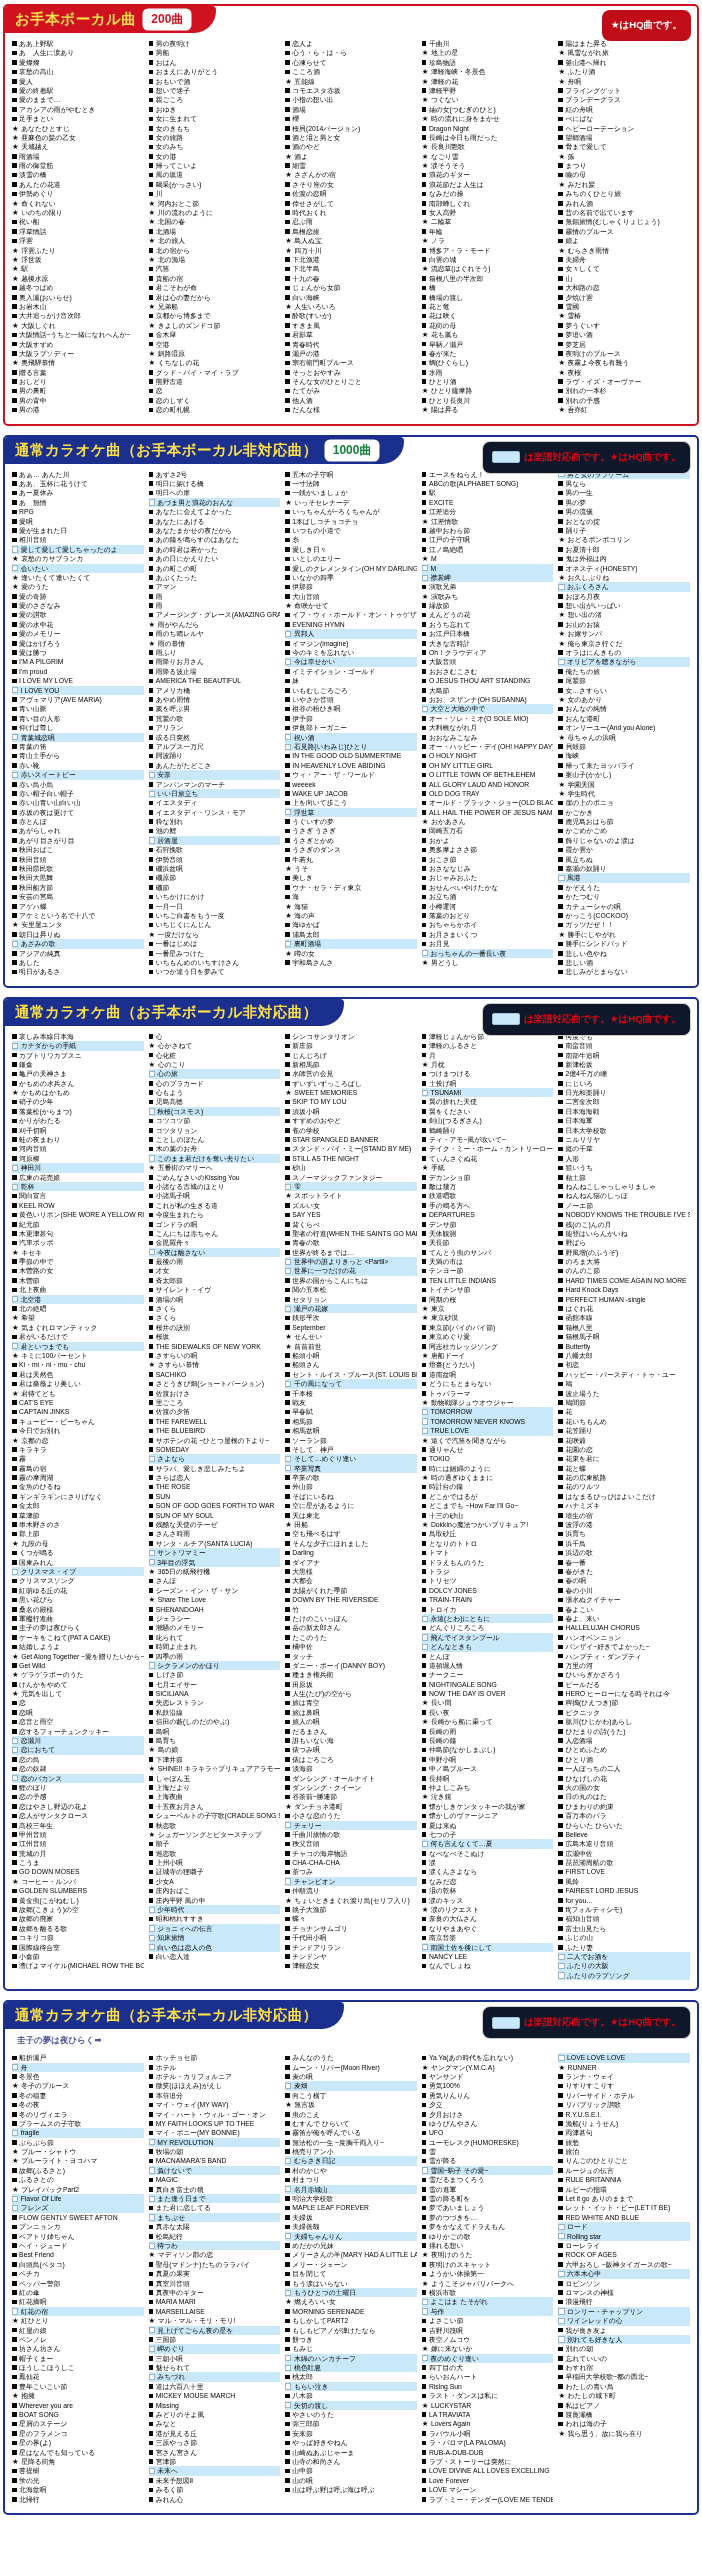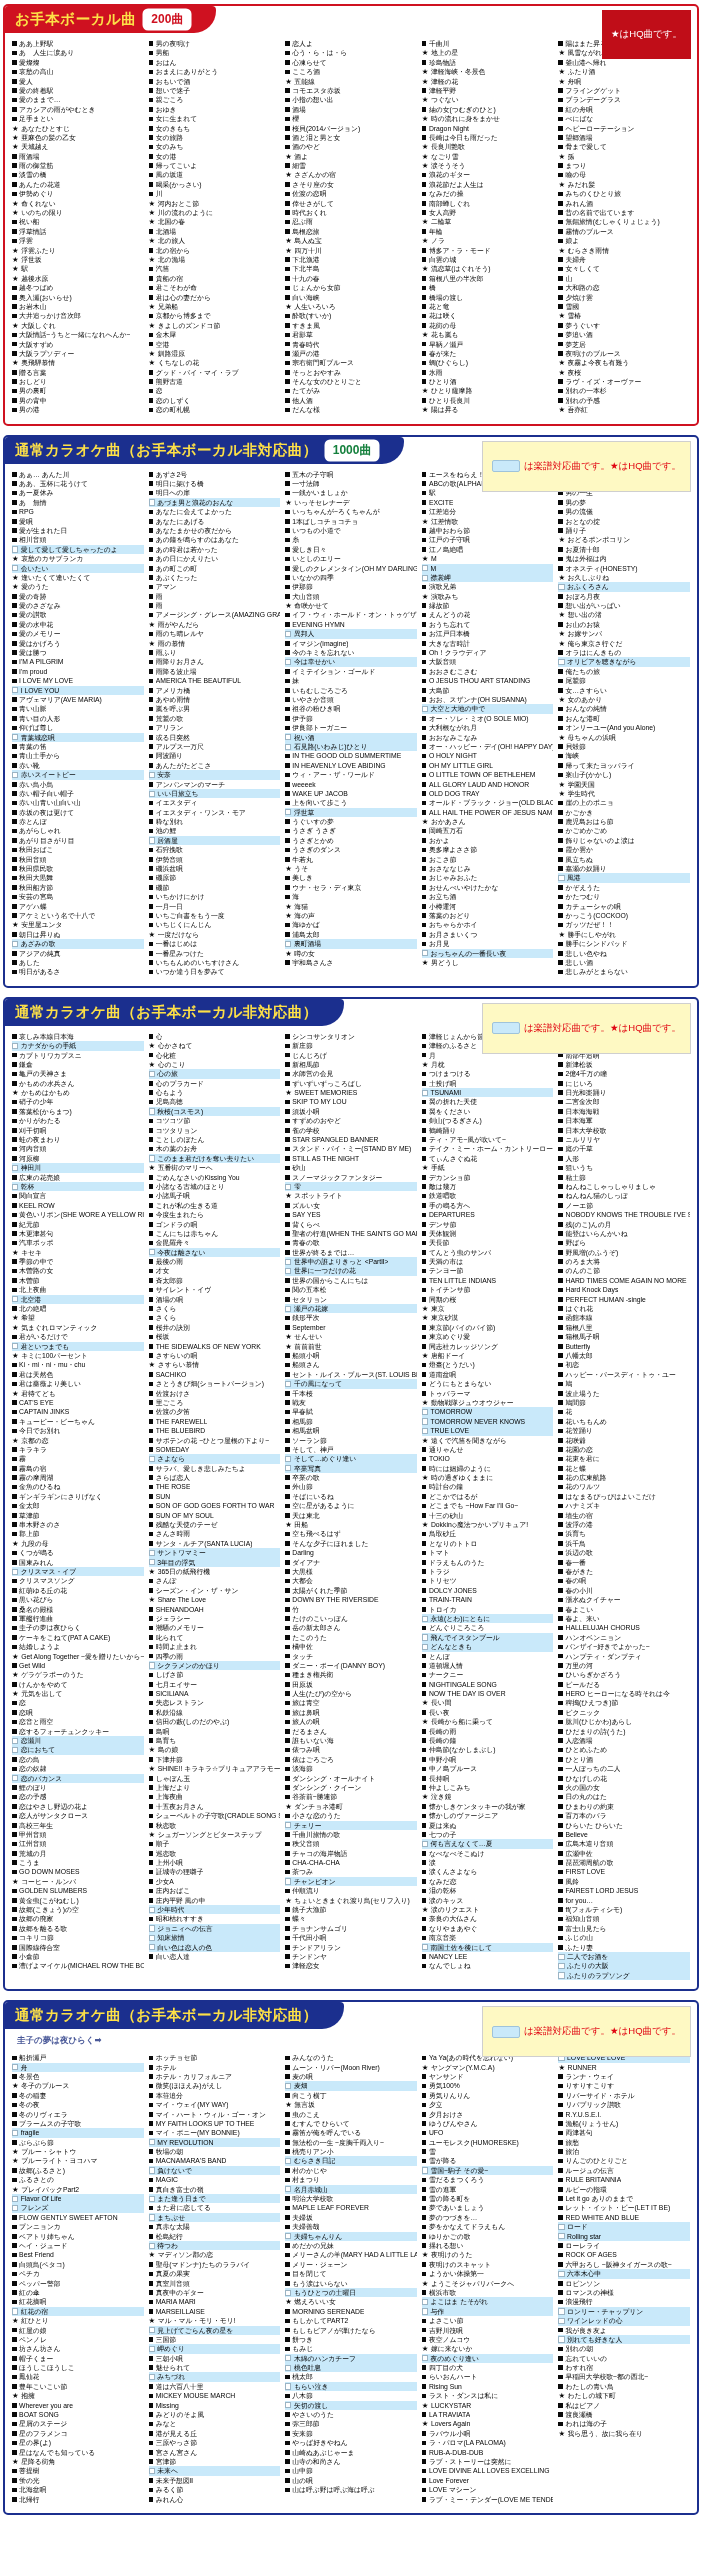--- a/index.html
+++ b/index.html
@@ -10,23 +10,23 @@
   .sec.blue{border-color:#1b2f8e;}
   .hdr{position:relative;height:27px;}
   .tab{position:absolute;left:0;top:0;height:27px;display:flex;align-items:center;gap:8px;padding:0 26px 0 10px;border-bottom-right-radius:22px;border-top-right-radius:4px;}
   .sec.red .tab{background:#cf1120;}
   .sec.blue .tab{background:#1b2f8e;text-align:center;}
   .hdr-title{color:#fde047;font-weight:bold;font-size:14.5px;letter-spacing:0.5px;white-space:nowrap;}
   .badge{background:#fff;font-weight:bold;font-size:12px;padding:1px 7px;border-radius:4px;box-shadow:0 0 0 1.5px #fff;white-space:nowrap;}
   .badge:empty{display:none;}
   .sec.red .badge{color:#cf1120;}
   .sec.blue .badge{color:#15803d;}
-  .legend{position:absolute;right:6px;top:4px;display:flex;align-items:center;gap:4px;font-size:9.5px;font-weight:normal;border-radius:0;padding:18px 9px;white-space:nowrap;}
+  .legend{position:absolute;right:6px;top:4px;display:flex;align-items:center;gap:4px;font-size:9.5px;font-weight:bold;border-radius:8px;padding:9px 9px;white-space:nowrap;}
   .legend.red-pill{background:#c00d18;color:#fff;}
-  .legend.white-pill{background:#fef9c3;color:#e00511;border:1px solid #cfcfcf;}
+  .legend.white-pill{background:#0f172a;color:#e00511;border:1px solid #cfcfcf;}
   .swatch{display:inline-block;width:26px;height:10px;background:#c9e9fa;border:1px solid #9fc3da;border-radius:2px;}
   .note{font-size:8.5px;color:#4b5a99;font-weight:bold;padding:6px 0 0 12px;}
   .note:empty{display:none;}
   .cols{display:flex;gap:5px;padding:6px 7px 9px 7px;}
   .col{flex:1;min-width:0;}
   .row{display:flex;align-items:center;height:9.4px;line-height:9.4px;font-size:6.8px;color:#000;white-space:nowrap;overflow:hidden;}
   .row.hl{background:#c9e9fa;}
   .mk{flex:0 0 auto;margin-right:2.5px;}
   .mk.sq-fill{width:4.6px;height:4.6px;background:#0a0a0a;}
   .mk.sq-open{width:4.2px;height:4.2px;background:#fff;border:0.9px solid #9bb4c4;}

